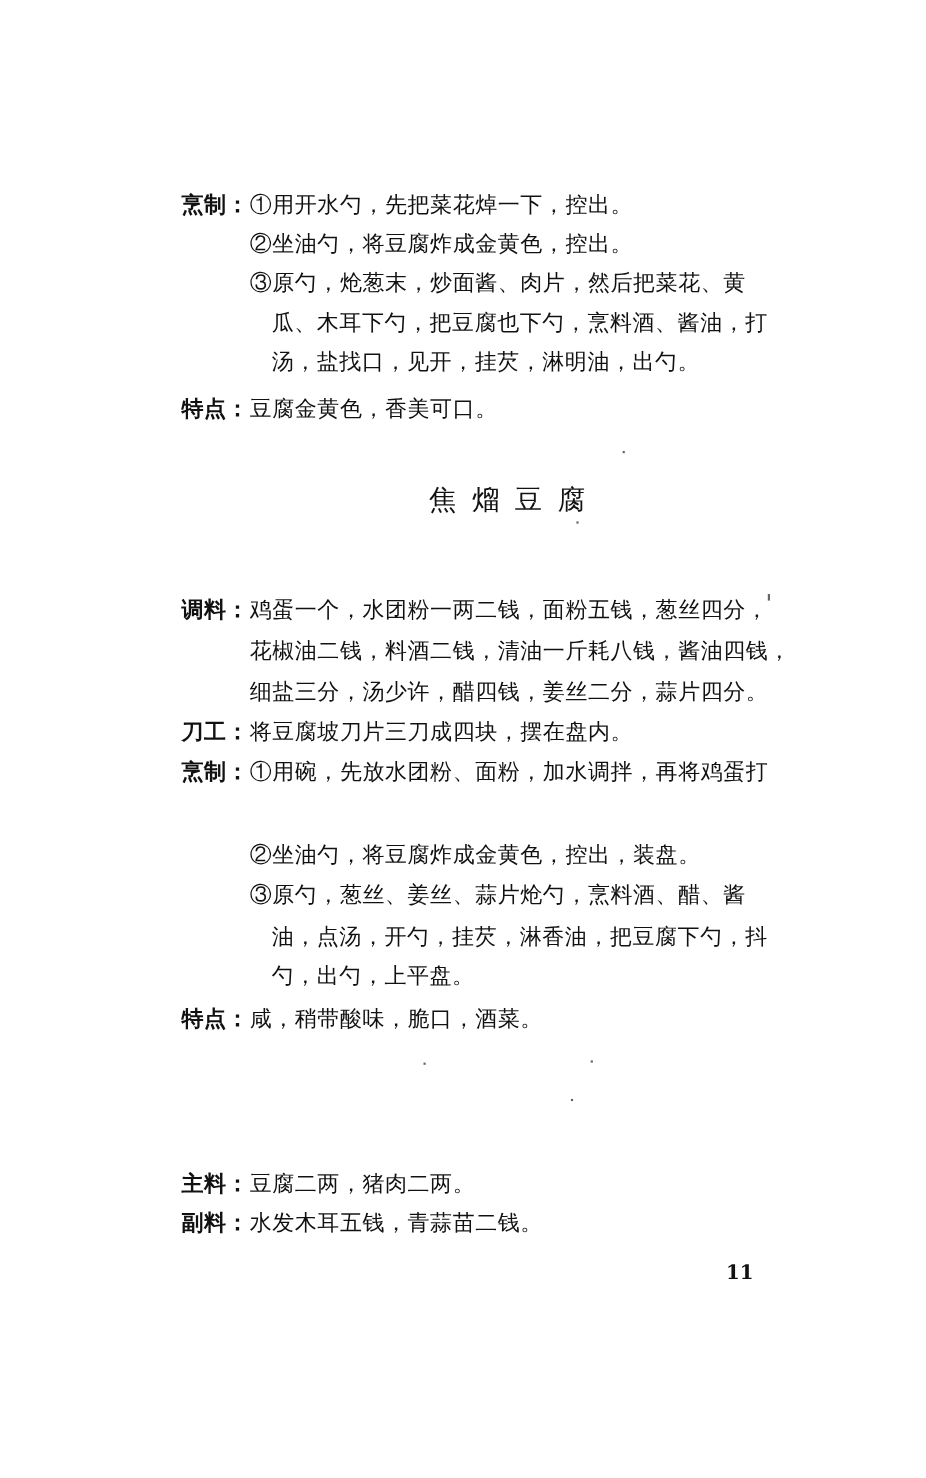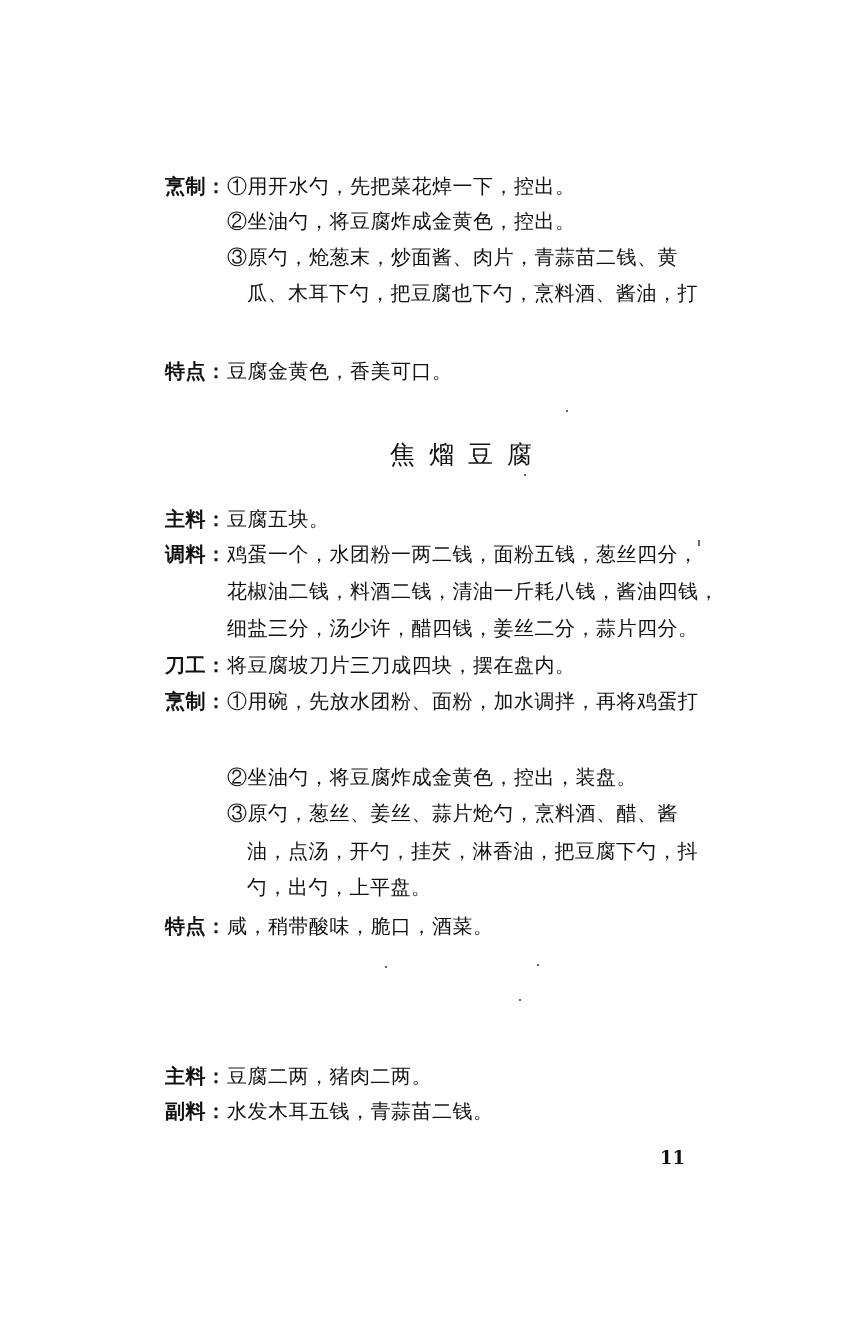--- a/index.html
+++ b/index.html
@@ -65,34 +65,32 @@
   </style>
 </head>
 <body>
 
 <div class="page">
 
   <div class="line" style="top:174px;">
     <span class="label">烹制：</span><span>①用开水勺，先把菜花焯一下，控出。</span>
   </div>
   <div class="line indent1" style="top:209px;">②坐油勺，将豆腐炸成金黄色，控出。</div>
-  <div class="line indent1" style="top:245px;">③原勺，炝葱末，炒面酱、肉片，青蒜苗二钱、黄</div>
+  <div class="line indent1" style="top:245px;">③原勺，炝葱末，炒面酱、肉片，然后把菜花、黄</div>
   <div class="line indent2" style="top:281px;">瓜、木耳下勺，把豆腐也下勺，烹料酒、酱油，打</div>
+  <div class="line indent2" style="top:316px;">汤，盐找口，见开，挂芡，淋明油，出勺。</div>
   <div class="line" style="top:359px;">
     <span class="label">特点：</span><span>豆腐金黄色，香美可口。</span>
   </div>
 
   <div class="speck" style="left:566px; top:410px;"></div>
 
   <div class="title" style="top:440px;">焦熘豆腐</div>
   <div class="speck" style="left:524px; top:474px;"></div>
 
-  <div class="line" style="top:507px;">
-    <span class="label">主料：</span><span>豆腐五块。</span>
-  </div>
   <div class="line" style="top:542px;">
     <span class="label">调料：</span><span>鸡蛋一个，水团粉一两二钱，面粉五钱，葱丝四分，</span>
   </div>
   <div class="speck" style="left:698px; top:540px; height:6px; width:2px;"></div>
   <div class="line indent1" style="top:579px;">花椒油二钱，料酒二钱，清油一斤耗八钱，酱油四钱，</div>
   <div class="line indent1" style="top:616px;">细盐三分，汤少许，醋四钱，姜丝二分，蒜片四分。</div>
   <div class="line" style="top:653px;">
     <span class="label">刀工：</span><span>将豆腐坡刀片三刀成四块，摆在盘内。</span>
   </div>
   <div class="line" style="top:689px;">

